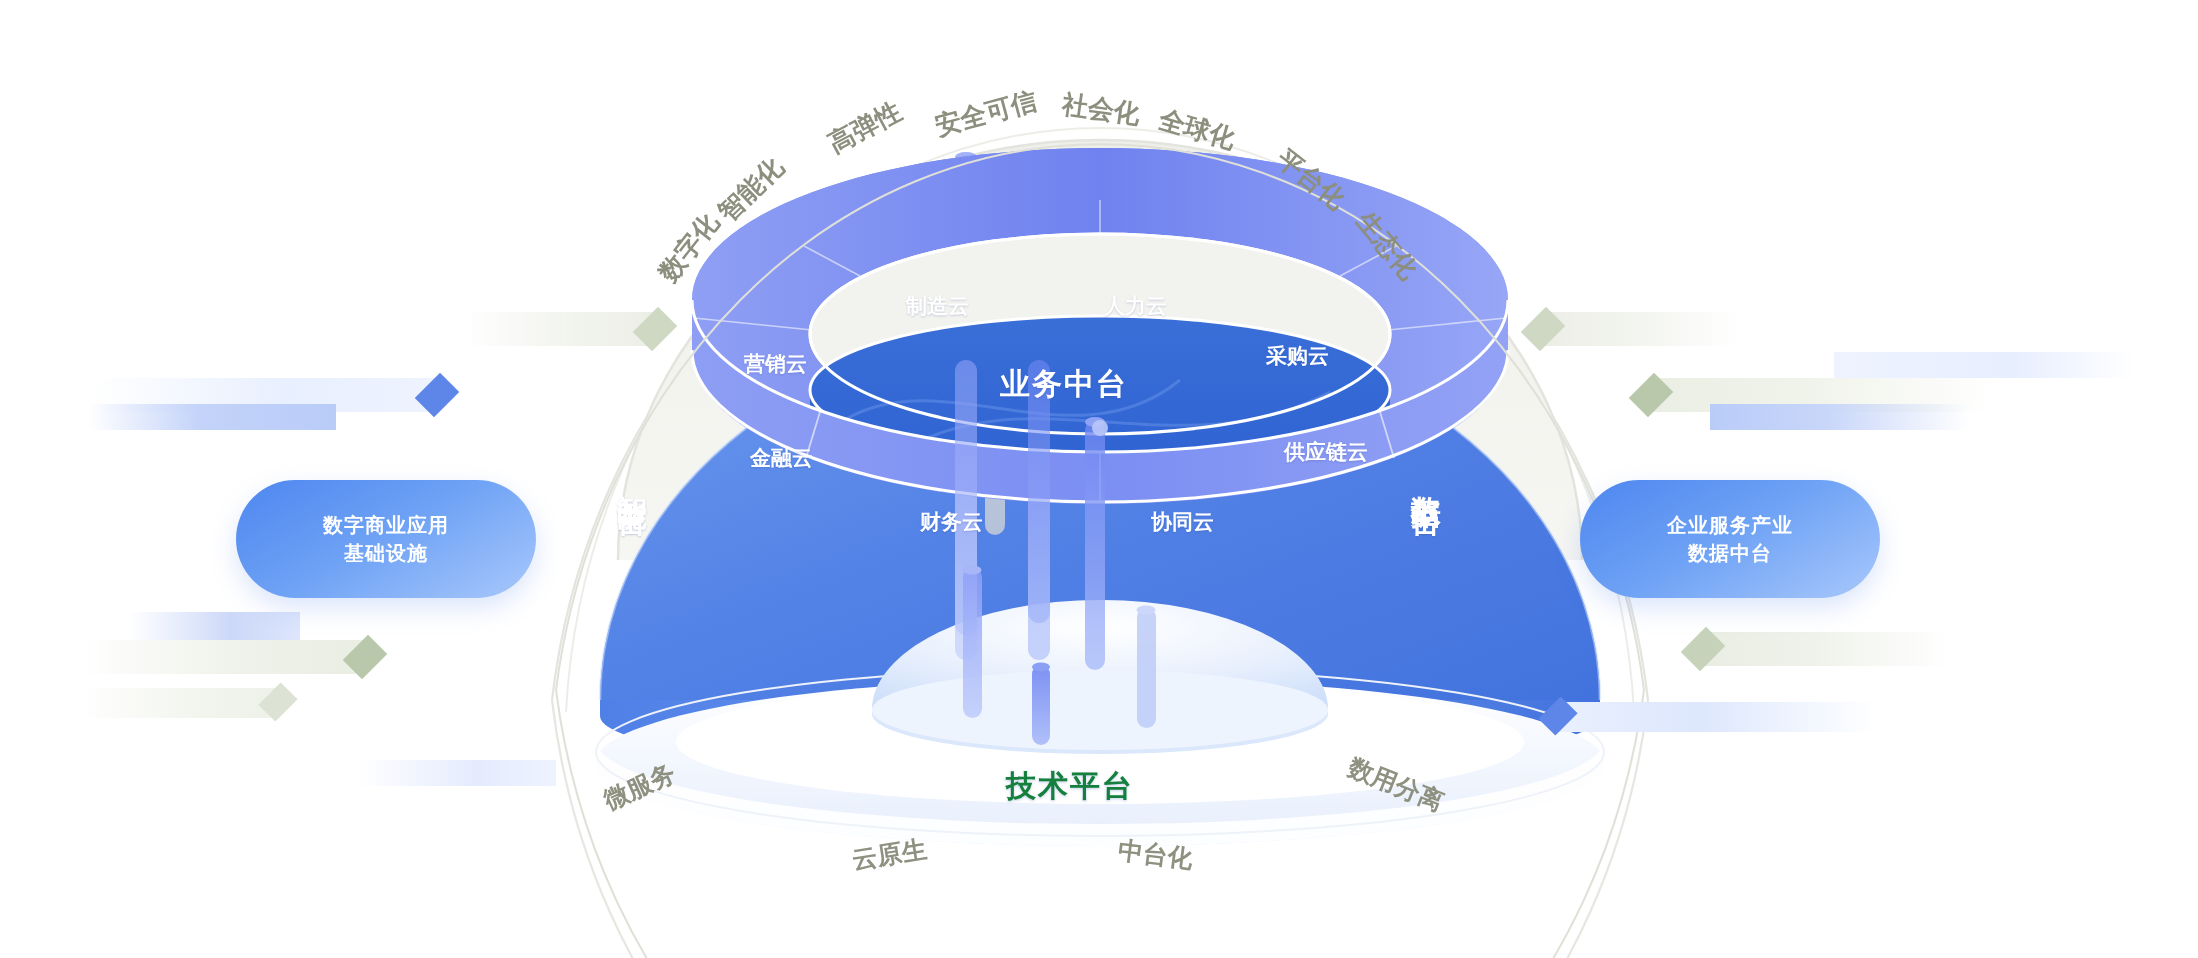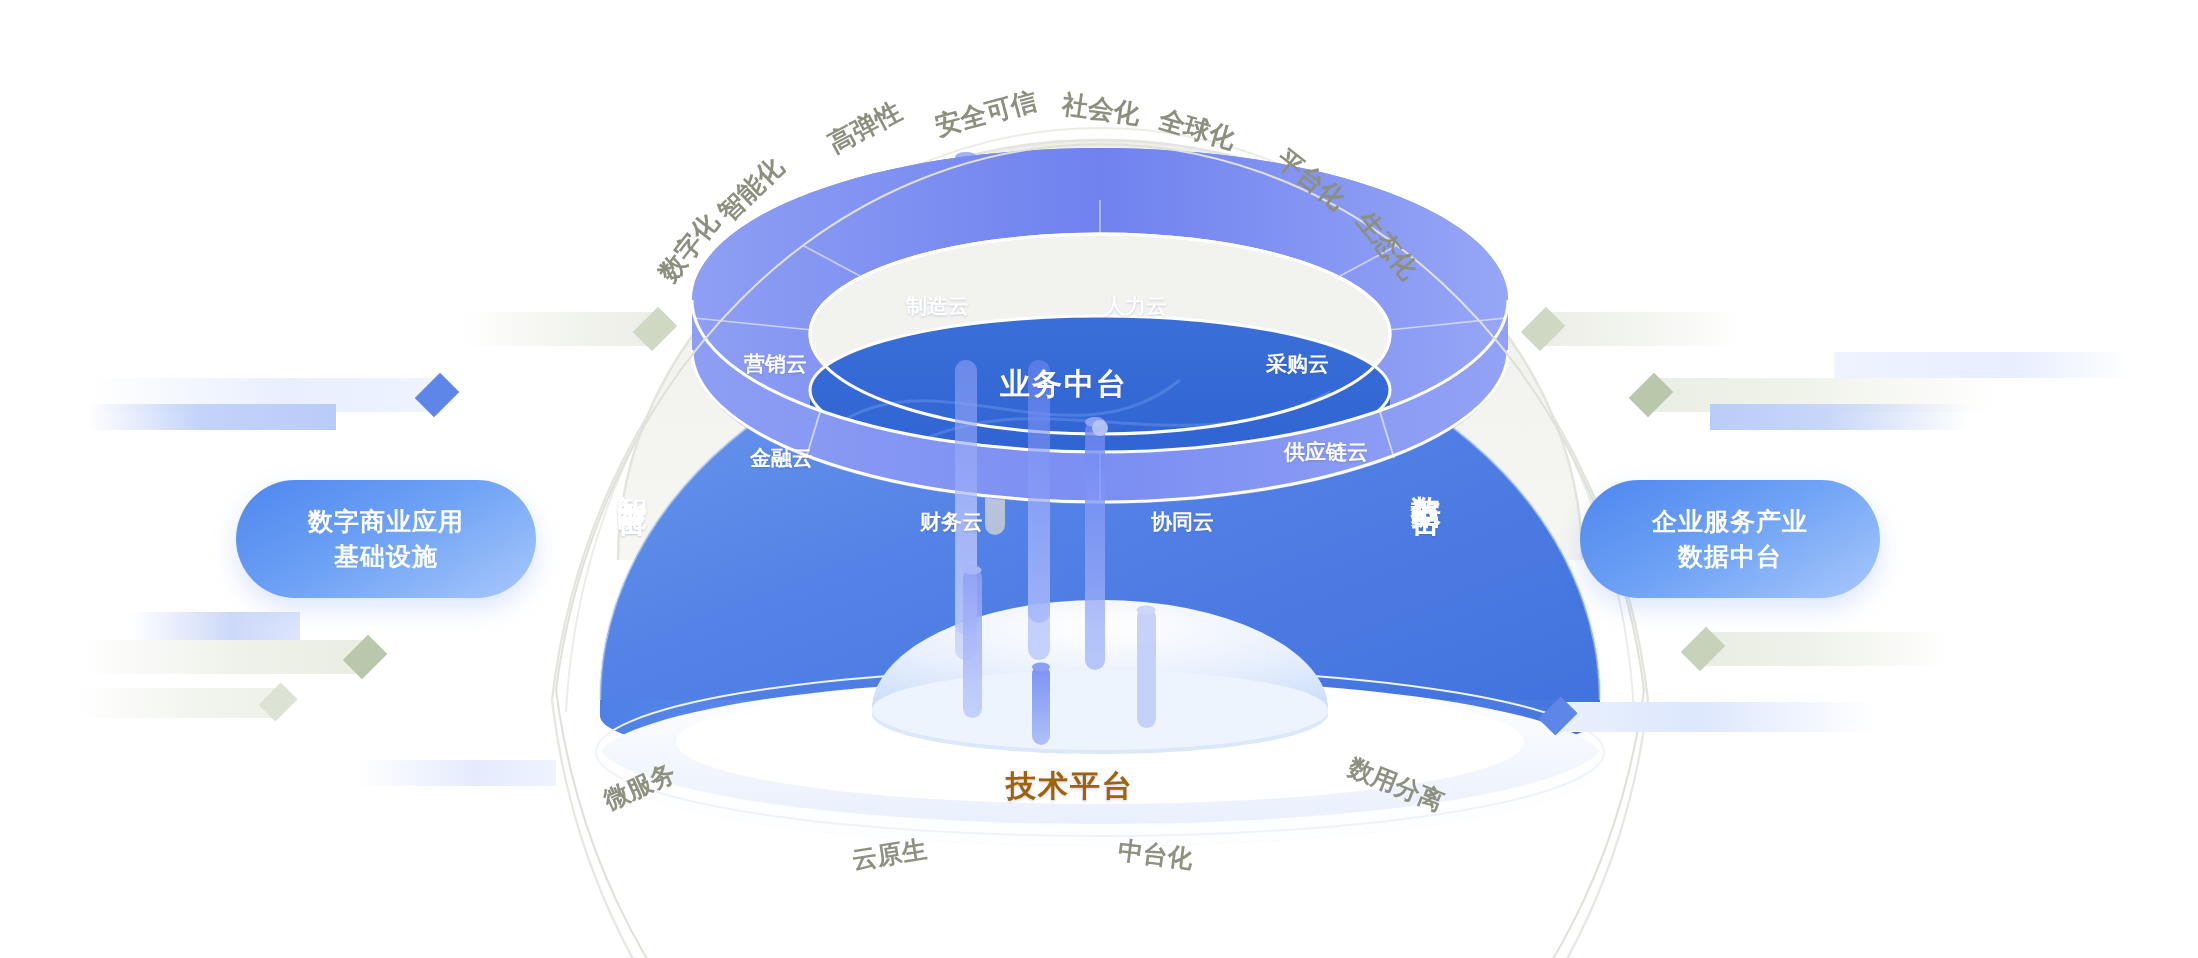--- a/index.html
+++ b/index.html
@@ -11,21 +11,21 @@
   .svgroot{position:absolute;left:0;top:0;width:2198px;height:958px;}
 
   
   .pill{
     position:absolute;width:300px;height:118px;border-radius:59px;
     background:linear-gradient(150deg,#4e86ef 0%,#6ea2f5 48%,#a9c8fb 100%);
     box-shadow:0 10px 26px rgba(90,135,230,.22);
     display:flex;flex-direction:column;align-items:center;justify-content:center;
     color:#fff;letter-spacing:1px;
   }
-  .pill span{font-size:25px;font-weight:700;line-height:1.42;white-space:nowrap;}
+  .pill span{font-size:20px;font-weight:700;line-height:1.42;white-space:nowrap;}
   .pill-left{left:236px;top:480px;}
   .pill-right{left:1580px;top:480px;}
 
   
   .lbl{position:absolute;color:#fff;font-weight:700;white-space:nowrap;
        text-shadow:0 1px 2px rgba(40,70,150,.22);}
   .lbl-cloud{font-size:21px;}
   .lbl-core{font-size:30px;letter-spacing:2px;}
   .lbl-tech{font-size:30px;letter-spacing:2px;}
   .lbl-side{font-size:30px;letter-spacing:3px;writing-mode:vertical-rl;
@@ -323,29 +323,29 @@
   <div class="arcword" style="left:1348px;top:228px;transform:rotate(50deg);">生态化</div>
 
   <div class="botword" style="left:602px;top:770px;transform:rotate(-24deg);">微服务</div>
   <div class="botword" style="left:852px;top:838px;transform:rotate(-9deg);">云原生</div>
   <div class="botword" style="left:1118px;top:838px;transform:rotate(7deg);">中台化</div>
   <div class="botword" style="left:1346px;top:768px;transform:rotate(22deg);">数用分离</div>
 
   <div class="lbl lbl-cloud" style="left:906px;top:292px;">制造云</div>
   <div class="lbl lbl-cloud" style="left:1104px;top:292px;">人力云</div>
   <div class="lbl lbl-cloud" style="left:744px;top:350px;">营销云</div>
-  <div class="lbl lbl-cloud" style="left:1266px;top:350px;text-align:center;">采购云</div>
+  <div class="lbl lbl-cloud" style="left:1266px;top:342px;text-align:center;">采购云</div>
   <div class="lbl lbl-cloud" style="left:750px;top:444px;">金融云</div>
   <div class="lbl lbl-cloud" style="left:1284px;top:438px;">供应链云</div>
   <div class="lbl lbl-cloud" style="left:920px;top:508px;">财务云</div>
   <div class="lbl lbl-cloud" style="left:1112px;top:508px;margin-left:39px;">协同云</div>
 
   <div class="lbl lbl-core" style="left:1000px;top:364px;">业务中台</div>
 
-  <div class="lbl lbl-tech" style="left:1006px;top:766px;color:#a16207;text-shadow:0 1px 3px rgba(45,85,175,.3);">技术平台</div>
+  <div class="lbl lbl-tech" style="left:1006px;top:766px;color:#15803d;text-shadow:0 1px 3px rgba(45,85,175,.3);">技术平台</div>
 
   <div class="lbl lbl-side" style="left:616px;top:472px;">智能中台</div>
 
   <div class="lbl lbl-side" style="left:1410px;top:472px;">数据中台</div>
 
   <div class="pill pill-left">
     <span>数字商业应用</span>
     <span>基础设施</span>
   </div>
   <div class="pill pill-right">

